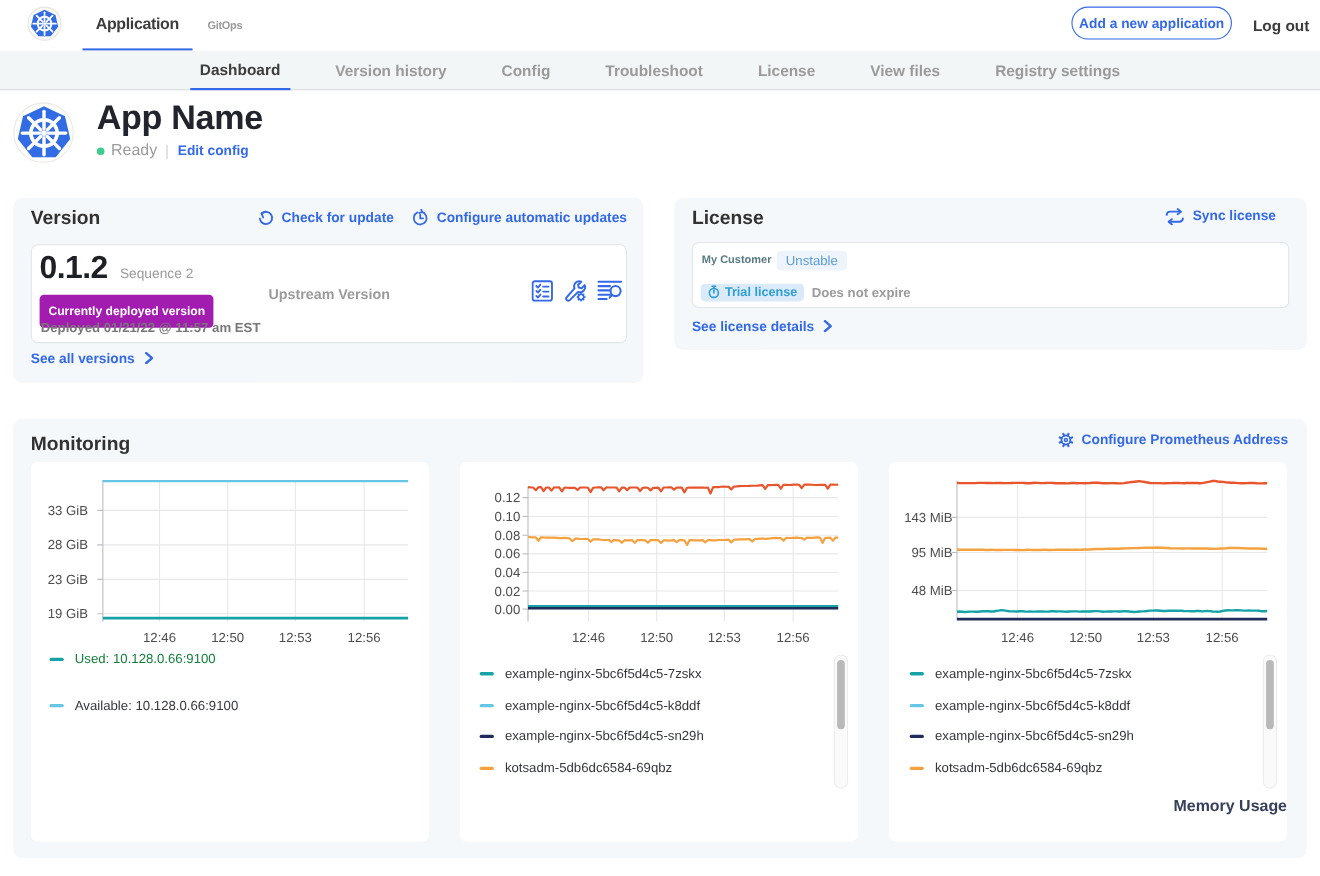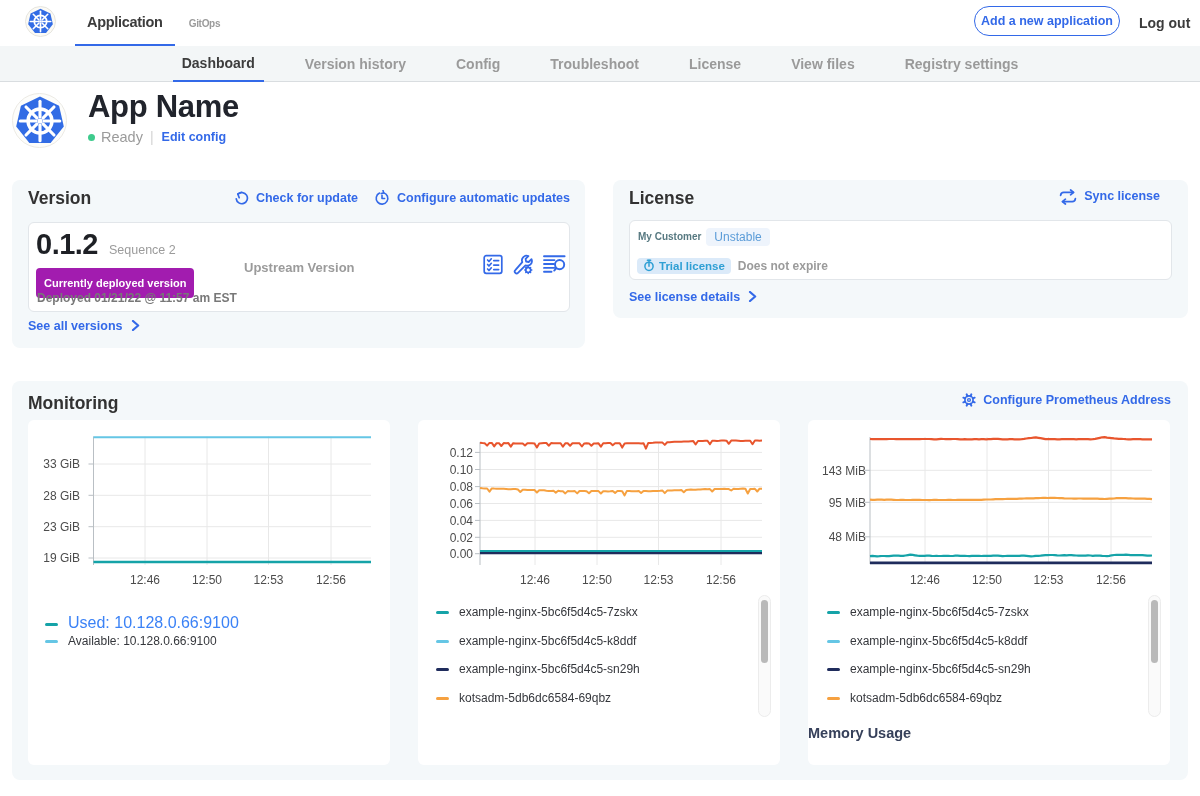--- a/index.html
+++ b/index.html
@@ -203,21 +203,21 @@
         <text x="52" y="79.5" text-anchor="end" font-size="12" fill="#4c4c4c" font-family="Liberation Sans, sans-serif">28 GiB</text>
         <text x="52" y="110.9" text-anchor="end" font-size="12" fill="#4c4c4c" font-family="Liberation Sans, sans-serif">23 GiB</text>
         <text x="52" y="142.2" text-anchor="end" font-size="12" fill="#4c4c4c" font-family="Liberation Sans, sans-serif">19 GiB</text>
         <text x="117" y="164" text-anchor="middle" font-size="12" fill="#4c4c4c" font-family="Liberation Sans, sans-serif">12:46</text>
         <text x="179" y="164" text-anchor="middle" font-size="12" fill="#4c4c4c" font-family="Liberation Sans, sans-serif">12:50</text>
         <text x="240.5" y="164" text-anchor="middle" font-size="12" fill="#4c4c4c" font-family="Liberation Sans, sans-serif">12:53</text>
         <text x="303" y="164" text-anchor="middle" font-size="12" fill="#4c4c4c" font-family="Liberation Sans, sans-serif">12:56</text>
         <line x1="65.5" y1="17.3" x2="343" y2="17.3" stroke="#65c6e5" stroke-width="2"></line>
         <line x1="65.5" y1="142" x2="343" y2="142" stroke="#15a3a8" stroke-width="2.5"></line>
       </svg>
-      <div style="position:absolute;left:17px;top:196px;height:14px;line-height:14px;font-size:16px;color:#3b82f6"><span style="display:inline-block;width:13px;height:3px;border-radius:2px;background:#15a3a8;vertical-align:2px"></span><span style="margin-left:10px">Used: 10.128.0.66:9100</span></div>
+      <div style="position:absolute;left:17px;top:172px;height:14px;line-height:14px;font-size:12px;color:#15803d"><span style="display:inline-block;width:13px;height:3px;border-radius:2px;background:#15a3a8;vertical-align:2px"></span><span style="margin-left:10px">Used: 10.128.0.66:9100</span></div>
       <div style="position:absolute;left:17px;top:213.7px;height:14px;line-height:14px;font-size:12px;color:#35373c"><span style="display:inline-block;width:13px;height:3px;border-radius:2px;background:#65c6e5;vertical-align:2px"></span><span style="margin-left:10px">Available: 10.128.0.66:9100</span></div>
     </div>
     <div class="abs" style="left:406px;top:39px;width:362px;height:345px;background:#fff;border-radius:6px">
       <svg width="362" height="180" style="position:absolute;left:0;top:0">
         <line x1="62" y1="32.4" x2="344" y2="32.4" stroke="#e8e8e8" stroke-width="1"></line>
         <line x1="57" y1="32.4" x2="62" y2="32.4" stroke="#b9bfc4" stroke-width="1"></line>
         <line x1="62" y1="49.5" x2="344" y2="49.5" stroke="#e8e8e8" stroke-width="1"></line>
         <line x1="57" y1="49.5" x2="62" y2="49.5" stroke="#b9bfc4" stroke-width="1"></line>
         <line x1="62" y1="66.6" x2="344" y2="66.6" stroke="#e8e8e8" stroke-width="1"></line>
         <line x1="57" y1="66.6" x2="62" y2="66.6" stroke="#b9bfc4" stroke-width="1"></line>
@@ -283,14 +283,14 @@
         <polyline points="62.0,19.0 64.4,19.2 66.7,19.2 69.1,19.2 71.5,19.2 73.8,19.2 76.2,19.2 78.6,19.2 81.0,19.0 83.3,19.0 85.7,19.0 88.1,19.1 90.4,19.1 92.8,19.1 95.2,19.2 97.5,19.1 99.9,19.1 102.3,19.1 104.7,19.2 107.0,19.2 109.4,19.2 111.8,19.1 114.1,19.0 116.5,19.0 118.9,19.0 121.2,19.0 123.6,19.1 126.0,19.3 128.4,19.3 130.7,19.1 133.1,18.9 135.5,19.0 137.8,19.2 140.2,19.2 142.6,19.1 144.9,19.0 147.3,19.0 149.7,19.1 152.1,19.3 154.4,19.3 156.8,19.2 159.2,19.3 161.5,19.4 163.9,19.3 166.3,19.1 168.6,19.1 171.0,19.3 173.4,19.2 175.7,19.2 178.1,19.3 180.5,19.2 182.9,19.1 185.2,18.9 187.6,18.9 190.0,18.9 192.3,19.1 194.7,19.3 197.1,19.3 199.4,19.3 201.8,19.2 204.2,19.2 206.6,19.3 208.9,19.4 211.3,19.4 213.7,19.2 216.0,18.9 218.4,18.5 220.8,18.2 223.1,18.0 225.5,17.7 227.9,17.4 230.3,17.8 232.6,18.2 235.0,18.6 237.4,19.1 239.7,19.2 242.1,19.2 244.5,19.2 246.8,19.2 249.2,19.4 251.6,19.3 253.9,19.2 256.3,19.2 258.7,19.1 261.1,19.0 263.4,19.1 265.8,19.2 268.2,19.3 270.5,19.1 272.9,19.0 275.3,19.1 277.6,19.1 280.0,19.1 282.4,19.3 284.8,19.2 287.1,18.8 289.5,18.3 291.9,17.8 294.2,17.3 296.6,17.2 299.0,17.7 301.3,17.9 303.7,18.1 306.1,18.4 308.5,18.6 310.8,18.8 313.2,18.8 315.6,19.0 317.9,19.2 320.3,19.3 322.7,19.3 325.0,19.2 327.4,19.1 329.8,19.0 332.2,19.1 334.5,19.3 336.9,19.4 339.3,19.4 341.6,19.3 344.0,19.3" fill="none" stroke="#e8552d" stroke-width="2.2" stroke-linejoin="round"></polyline>
         <polyline points="62.0,79.6 64.4,79.8 66.7,79.8 69.1,79.7 71.5,79.7 73.8,79.7 76.2,79.8 78.6,79.7 81.0,79.7 83.3,79.7 85.7,79.8 88.1,80.0 90.4,80.0 92.8,79.8 95.2,79.9 97.5,80.0 99.9,80.0 102.3,80.0 104.7,79.9 107.0,79.9 109.4,79.9 111.8,79.9 114.1,80.0 116.5,80.0 118.9,80.0 121.2,80.1 123.6,80.0 126.0,79.8 128.4,79.9 130.7,80.0 133.1,80.0 135.5,80.0 137.8,80.0 140.2,79.8 142.6,79.8 144.9,80.0 147.3,80.0 149.7,79.9 152.1,79.8 154.4,79.8 156.8,79.8 159.2,79.8 161.5,79.8 163.9,79.8 166.3,79.9 168.6,79.8 171.0,79.8 173.4,79.9 175.7,79.7 178.1,79.5 180.5,79.5 182.9,79.5 185.2,79.3 187.6,79.1 190.0,79.0 192.3,79.1 194.7,79.1 197.1,79.0 199.4,78.8 201.8,78.9 204.2,78.9 206.6,78.9 208.9,78.8 211.3,78.7 213.7,78.7 216.0,78.5 218.4,78.4 220.8,78.3 223.1,78.3 225.5,78.3 227.9,78.2 230.3,78.1 232.6,78.0 235.0,77.9 237.4,77.9 239.7,78.0 242.1,77.9 244.5,77.8 246.8,77.9 249.2,78.0 251.6,78.2 253.9,78.2 256.3,78.4 258.7,78.5 261.1,78.5 263.4,78.5 265.8,78.6 268.2,78.6 270.5,78.5 272.9,78.5 275.3,78.6 277.6,78.6 280.0,78.6 282.4,78.7 284.8,78.7 287.1,78.7 289.5,78.7 291.9,78.8 294.2,78.9 296.6,79.0 299.0,78.8 301.3,78.7 303.7,78.7 306.1,78.5 308.5,78.2 310.8,78.1 313.2,78.2 315.6,78.2 317.9,78.2 320.3,78.3 322.7,78.4 325.0,78.5 327.4,78.6 329.8,78.7 332.2,78.7 334.5,78.7 336.9,78.7 339.3,78.8 341.6,78.9 344.0,79.1" fill="none" stroke="#f6a140" stroke-width="2.2" stroke-linejoin="round"></polyline>
       </svg>
       <div style="position:absolute;left:19px;top:185.0px;height:14px;line-height:14px;font-size:12px;color:#35373c"><span style="display:inline-block;width:13px;height:3px;border-radius:2px;background:#15a3a8;vertical-align:2px"></span><span style="margin-left:10px">example-nginx-5bc6f5d4c5-7zskx</span></div>
       <div style="position:absolute;left:19px;top:213.7px;height:14px;line-height:14px;font-size:12px;color:#35373c"><span style="display:inline-block;width:13px;height:3px;border-radius:2px;background:#65c6e5;vertical-align:2px"></span><span style="margin-left:10px">example-nginx-5bc6f5d4c5-k8ddf</span></div>
       <div style="position:absolute;left:19px;top:242.4px;height:14px;line-height:14px;font-size:12px;color:#35373c"><span style="display:inline-block;width:13px;height:3px;border-radius:2px;background:#1f2c5c;vertical-align:2px"></span><span style="margin-left:10px">example-nginx-5bc6f5d4c5-sn29h</span></div>
       <div style="position:absolute;left:19px;top:271.1px;height:14px;line-height:14px;font-size:12px;color:#35373c"><span style="display:inline-block;width:13px;height:3px;border-radius:2px;background:#f6a140;vertical-align:2px"></span><span style="margin-left:10px">kotsadm-5db6dc6584-69qbz</span></div>
       <div style="position:absolute;right:9px;top:175px;width:13px;height:122px;background:#fafafa;border:1px solid #ececec;border-radius:7px">
         <div style="position:absolute;left:2px;top:4px;width:7px;height:63px;background:#b9b9b9;border-radius:4px"></div>
       </div>
-      <div class="abs" style="left:0;top:305px;width:362px;text-align:left;font-size:14.5px;font-weight:bold;color:#36405a">Memory Usage</div>
+      <div class="abs" style="left:0;top:305px;width:362px;text-align:right;font-size:14.5px;font-weight:bold;color:#36405a">Memory Usage</div>
     </div>
   </div>
 </body></html>

